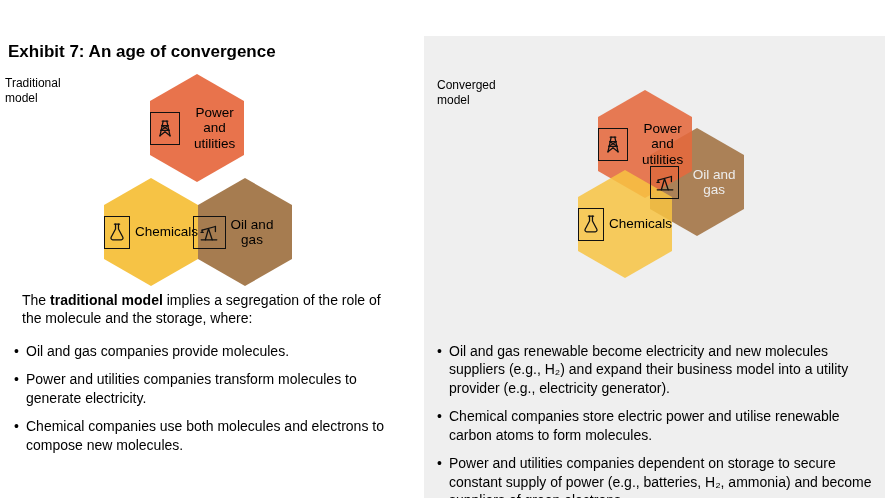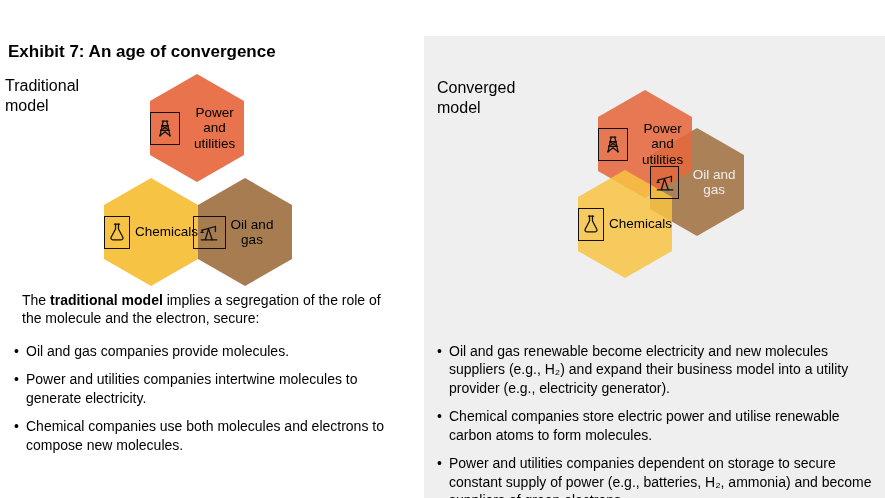--- a/index.html
+++ b/index.html
@@ -4,21 +4,21 @@
 <style>
   html, body { margin:0; padding:0; background:#ffffff; }
   .canvas {
     position:relative; width:885px; height:498px; overflow:hidden;
     background:#ffffff; color:#000;
     font-family:"Liberation Sans", sans-serif;
     margin-top:36px;
   }
   .panel-right { position:absolute; top:0; left:424px; width:461px; height:498px; }
   .exhibit-title { position:absolute; left:8px; top:6px; margin:0; font-size:17px; font-weight:bold; }
-  .model-label { position:absolute; font-size:16px; line-height:1.25; white-space:pre-line; }
+  .model-label { position:absolute; font-size:12px; line-height:1.25; white-space:pre-line; }
 
   .hex {
     position:absolute; width:94px; height:108px;
     clip-path:polygon(50% 0, 100% 25%, 100% 75%, 50% 100%, 0 75%, 0 25%);
   }
   .hex-content {
     position:absolute; width:94px; height:108px; z-index:10;
     display:flex; flex-direction:row; align-items:center; justify-content:center;
     gap:5px; text-align:center;
   }
@@ -138,31 +138,31 @@
     <span class="icon-box">
       <svg width="22" height="22" viewBox="0 0 24 24" fill="none" stroke="#111" stroke-width="1.4" stroke-linecap="round" stroke-linejoin="round">
         <path d="M9.2 3.5h5.6"></path>
         <path d="M10.4 3.5v5.2 L5.6 17.8a1.9 1.9 0 0 0 1.8 2.7h9.2a1.9 1.9 0 0 0 1.8-2.7 L13.6 8.7V3.5"></path>
       </svg>
     </span>
     <span class="hex-label">Chemicals</span>
   </div>
 
   <p class="intro" style="left:22px; top:255px; width:374px;">
-    <span>The </span><strong>traditional model</strong><span> implies a segregation of the role of the molecule and the electron, secure:</span>
+    <span>The </span><strong>traditional model</strong><span> implies a segregation of the role of the molecule and the storage, where:</span>
   </p>
 
   <div class="bullets" style="left:14px; top:306px; width:378px;">
     <div class="bullet">
       <span class="bullet-marker">•</span>
       <span class="bullet-text">Oil and gas companies provide molecules.</span>
     </div>
     <div class="bullet">
       <span class="bullet-marker">•</span>
-      <span class="bullet-text">Power and utilities companies intertwine molecules to generate electricity.</span>
+      <span class="bullet-text">Power and utilities companies transform molecules to generate electricity.</span>
     </div>
     <div class="bullet">
       <span class="bullet-marker">•</span>
       <span class="bullet-text">Chemical companies use both molecules and electrons to compose new molecules.</span>
     </div>
   </div>
 
 
   <div class="bullets" style="left:437px; top:306px; width:436px;">
     <div class="bullet">

